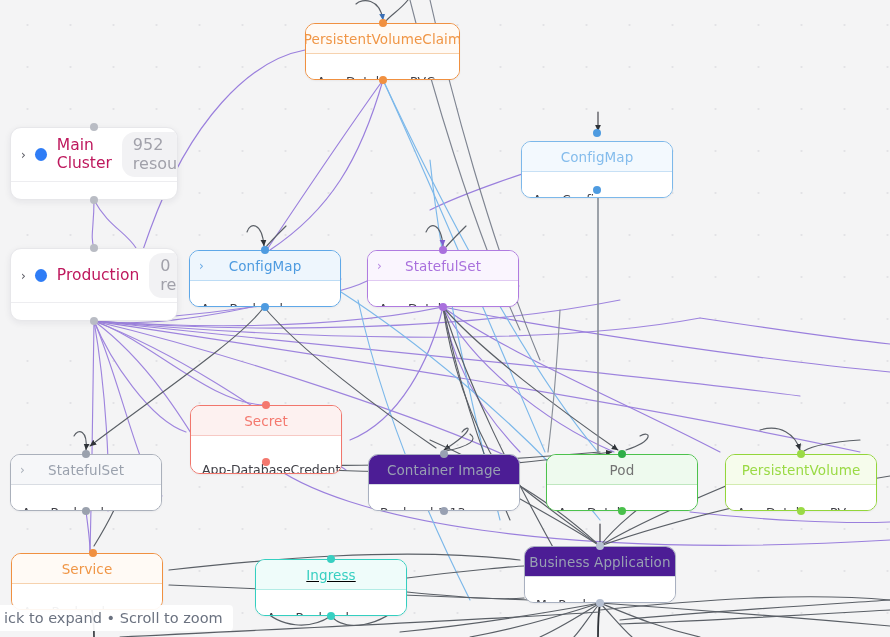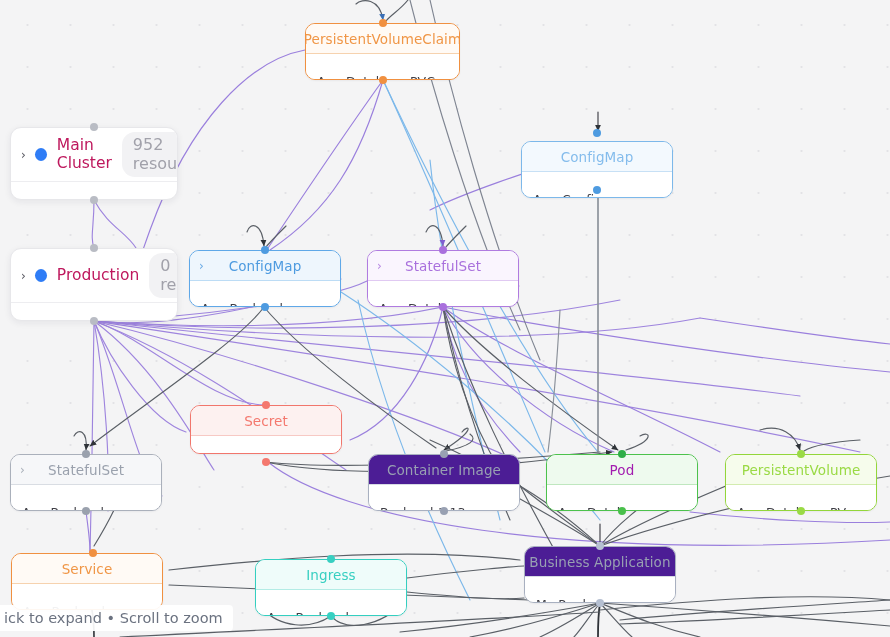--- a/index.html
+++ b/index.html
@@ -56,24 +56,24 @@
   .n-lightblue .hdr{color:#84bcec;background:#f3f9fe;border-bottom-color:#c7e0f5;}
   .n-blue{border-color:#5fa8e8;}
   .n-blue .hdr{color:#4e9be0;background:#eef6fd;border-bottom-color:#bcdcf5;}
   .n-purple{border-color:#b07be0;}
   .n-purple .hdr{color:#a970dd;background:#faf5fe;border-bottom-color:#e0c9f2;}
   .n-red{border-color:#f1766c;}
   .n-red .hdr{color:#f4786e;background:#fdf1f0;border-bottom-color:#f7c9c4;}
   .n-gray{border-color:#aab0bb;}
   .n-gray .hdr{color:#9aa1ad;background:#f6f7f9;border-bottom-color:#d9dde3;}
   .n-green{border-color:#4cc24c;}
-  .n-green .hdr{color:#a21caf;background:#eefaee;border-bottom-color:#bfe7bf;}
+  .n-green .hdr{color:#737373;background:#eefaee;border-bottom-color:#bfe7bf;}
   .n-lime{border-color:#93d63a;}
   .n-lime .hdr{color:#9ada45;background:#f6fcec;border-bottom-color:#d3ecaf;}
-  .n-teal{border-color:#34cfc0;}
+  .n-teal{border-color:#34cfc0;text-decoration:underline;}
   .n-teal .hdr{color:#37cfc1;background:#effcfa;border-bottom-color:#b3ecE5;}
   .n-slate{border-color:#a8b0c0;}
   .n-slate .hdr{color:#98a0b2;background:#4c1d95;border-bottom-color:#d7dbe4;}
 
   
   .port{
     position:absolute;width:8px;height:8px;border-radius:50%;
     transform:translate(-50%,-50%);
     z-index:6;
   }
@@ -345,21 +345,21 @@
       <span class="chev">›</span>
       <span>StatefulSet</span>
     </div>
     <div class="body">
       <span>App-Database</span>
     </div>
   </div>
   <div class="port" style="left:443px;top:250px;background:#a970dd;"></div>
   <div class="port" style="left:443px;top:307px;background:#a970dd;"></div>
 
-  <div class="node n-red" style="left:190px;top:405px;width:152px;height:49px;">
+  <div class="node n-red" style="left:190px;top:405px;width:152px;height:69px;">
     <div class="hdr">
       <span class="chev"></span>
       <span>Secret</span>
     </div>
     <div class="body">
       <span>App-DatabaseCredentials</span>
     </div>
   </div>
   <div class="port" style="left:266px;top:405px;background:#f4786e;"></div>
   <div class="port" style="left:266px;top:462px;background:#f4786e;"></div>

